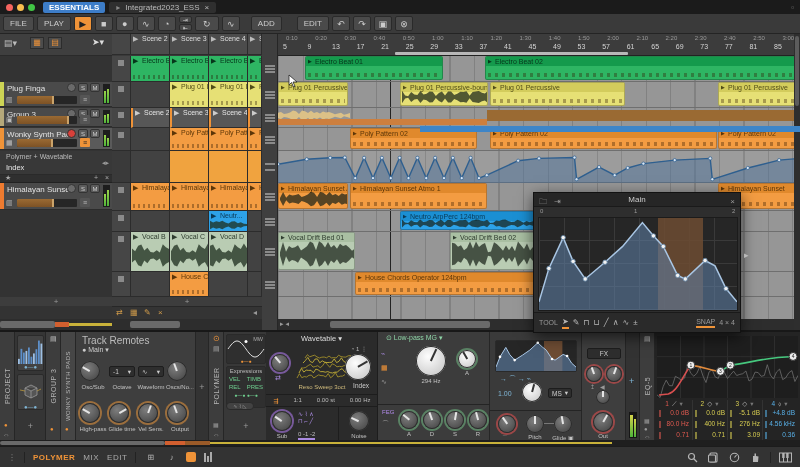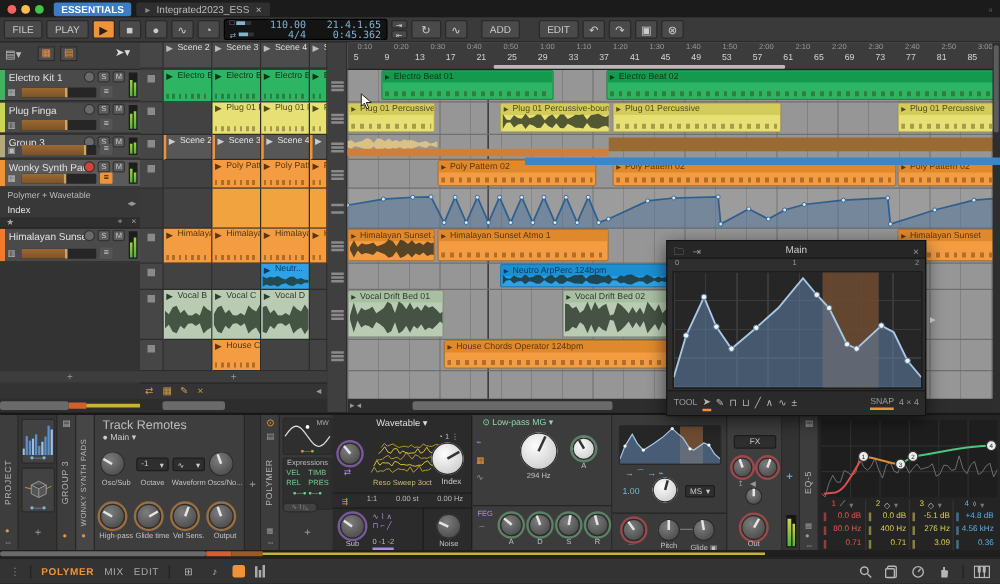--- a/index.html
+++ b/index.html
@@ -127,28 +127,20 @@
   </div>
 
   <div class="toolbar a">
     <span class="tbtn">FILE</span>
     <span class="tbtn">PLAY</span>
     <span class="tbtn icon on">▶</span>
     <span class="tbtn icon">■</span>
     <span class="tbtn icon">●</span>
     <span class="tbtn icon">∿</span>
     <span class="tbtn icon">◔</span>
-    <div class="display">
-      <span class="minisl">
-          <span>□ <i></i></span>
-          <span>⇄ <i></i></span>
-        </span>
-      <span class="num" style="width:36px"><span>110.00</span><br><span>4/4</span></span>
-      <span class="num" style="width:54px"><span>21.4.1.65</span><br><span>0:45.362</span></span>
-    </div>
     <span class="stack">
       <span class="tbtn">⇥</span>
       <span class="tbtn">⇤</span>
     </span>
     <span class="tbtn icon" style="width:24px">↻</span>
     <span class="tbtn icon">∿</span>
     <span class="tbtn" style="margin-left:8px">ADD</span>
     <span class="tbtn" style="margin-left:12px">EDIT</span>
     <span class="tbtn icon">↶</span>
     <span class="tbtn icon">↷</span>
@@ -158,40 +150,20 @@
 
   <div class="main a" id="main">
 
     <div class="a" style="left:0;top:0;width:112px;height:22px;background:#3f3f3f;border-bottom:1px solid #2a2a2a">
       <span class="a" style="left:4px;top:4px;color:#bbb">▤▾</span>
       <span class="a" style="left:30px;top:3px;width:14px;height:12px;background:#4c4c4c;border:1px solid #2c2c2c;color:#ef9338;text-align:center;font-size:8px">▦</span>
       <span class="a" style="left:48px;top:3px;width:14px;height:12px;background:#4c4c4c;border:1px solid #2c2c2c;color:#ef9338;text-align:center;font-size:8px">▤</span>
       <span class="a" style="left:92px;top:3px;color:#ddd;font-size:9px">➤▾</span>
     </div>
     <div id="thdrs" class="a" style="left:0;top:0;width:112px;height:296px">
-        <div class="thead" style="top: 22px; height: 25px;">
-          <div class="cstrip" style="background: rgb(67, 178, 95);"></div>
-          <div class="tname">Electro Kit 1</div>
-          <div class="tbtns">
-            <div class="arm"></div>
-            <div class="sm">S</div>
-            <div class="sm">M</div>
-          </div>
-          <div class="trow2">
-            <span class="ticon">▦</span>
-            <div class="vslider">
-              <i style="width: 62%;"></i>
-            </div>
-            <div class="menu">≡</div>
-          </div>
-          <div class="tmeter">
-            <i style="height: 71.7467%;"></i>
-            <i style="height: 63.8869%;"></i>
-          </div>
-        </div>
         <div class="thead" style="top: 48px; height: 25px;">
           <div class="cstrip" style="background: rgb(205, 212, 85);"></div>
           <div class="tname">Plug Finga</div>
           <div class="tbtns">
             <div class="arm"></div>
             <div class="sm">S</div>
             <div class="sm">M</div>
           </div>
           <div class="trow2">
             <span class="ticon">▥</span>

